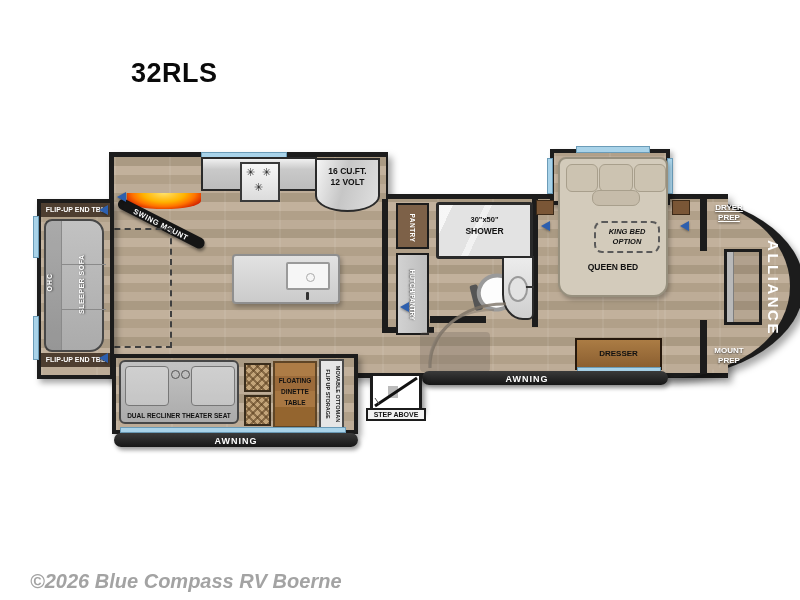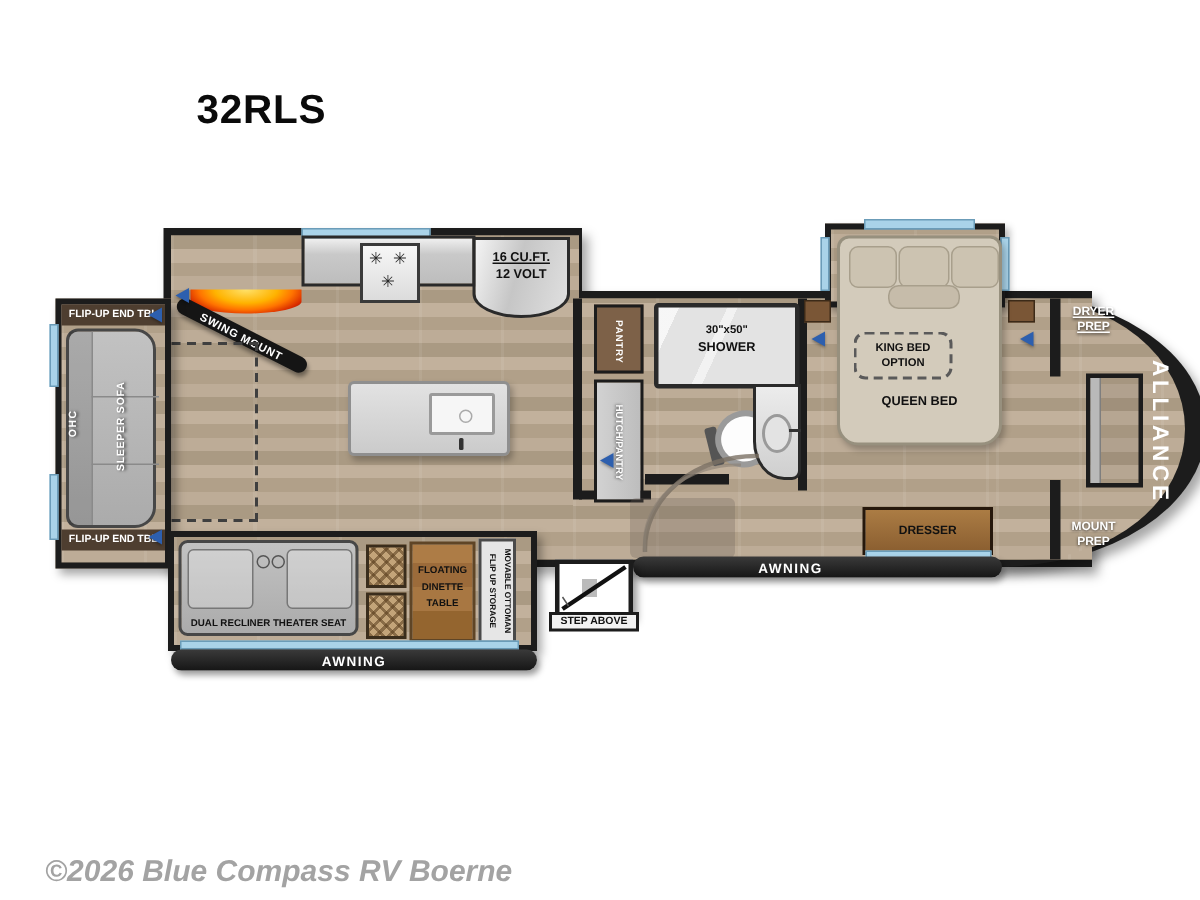--- a/index.html
+++ b/index.html
@@ -49,21 +49,21 @@
   <div class="window" style="left:177px;top:152px;width:86px;height:7px;"></div>
 
   <div class="abs bordered" style="left:177px;top:157px;width:116px;height:34px;background:linear-gradient(180deg,#f0f0f0,#c9c9c9 35%,#bdbdbd);border:2px solid #2a2a2a;"></div>
   <div class="abs bordered" style="left:216px;top:162px;width:40px;height:40px;background:linear-gradient(180deg,#f7f7f7,#dcdcdc);border:2px solid #3a3a3a;">
     <span style="position:absolute;left:4px;top:2px;font-size:11px;color:#2a2a2a;">✳</span>
     <span style="position:absolute;left:20px;top:2px;font-size:11px;color:#2a2a2a;">✳</span>
     <span style="position:absolute;left:12px;top:17px;font-size:11px;color:#2a2a2a;">✳</span>
   </div>
 
   <div class="abs bordered" style="left:291px;top:158px;width:65px;height:54px;background:linear-gradient(105deg,#f4f4f4,#c6c6c6 45%,#e0e0e0);border:2px solid #2a2a2a;border-radius:0 0 50% 50% / 0 0 16px 16px;">
-    <div class="lbl" style="left:0;top:6px;width:100%;font-size:8.5px;position:absolute;text-decoration:underline;">16 CU.FT.</div>
+    <div class="lbl" style="left:0;top:6px;width:100%;font-size:8.5px;position:absolute;">16 CU.FT.</div>
     <div class="lbl" style="left:0;top:17px;width:100%;font-size:8.5px;position:absolute;">12 VOLT</div>
   </div>
 
 
   <div class="abs" style="left:103px;top:193px;width:74px;height:16px;border-radius:0 0 100% 100%;background:radial-gradient(ellipse at 50% 0%, #ffe26b, #ffb300 40%, #ff7300 60%, #d92c00 78%, #6a0e00 100%);"></div>
 
   <div class="abs" style="left:97px;top:197px;width:96px;height:11px;background:#151515;border-radius:6px;transform:rotate(27deg);transform-origin:left top;box-shadow:2px 2px 3px rgba(0,0,0,0.4);">
     <div class="wlbl" style="left:0;top:1.5px;width:100%;font-size:7.5px;letter-spacing:0.5px;position:absolute;">SWING MOUNT</div>
   </div>
 
@@ -117,21 +117,21 @@
   <div class="window" style="left:643px;top:158px;width:6px;height:36px;"></div>
 
   <div class="abs" style="left:512px;top:200px;width:18px;height:15px;background:#7a5636;border:1px solid #3c2a18;box-sizing:border-box;"></div>
   <div class="abs" style="left:648px;top:200px;width:18px;height:15px;background:#7a5636;border:1px solid #3c2a18;box-sizing:border-box;"></div>
 
   <div class="abs bordered" style="left:534px;top:157px;width:110px;height:140px;background:#d3cbbb;border:2px solid #97907e;border-radius:8px 8px 14px 14px;box-shadow:2px 3px 4px rgba(0,0,0,0.25);">
     <div style="position:absolute;left:6px;top:5px;width:30px;height:26px;background:#ccc3b1;border:1px solid #a89f8c;border-radius:6px;"></div>
     <div style="position:absolute;left:39px;top:5px;width:32px;height:26px;background:#ccc3b1;border:1px solid #a89f8c;border-radius:6px;"></div>
     <div style="position:absolute;left:74px;top:5px;width:30px;height:26px;background:#ccc3b1;border:1px solid #a89f8c;border-radius:6px;"></div>
     <div style="position:absolute;left:32px;top:31px;width:46px;height:14px;background:#c6bcaa;border:1px solid #a89f8c;border-radius:7px;"></div>
-    <div class="bordered" style="position:absolute;left:9px;top:62px;width:66px;height:32px;border:2px dashed #5a5a5a;border-radius:8px;">
+    <div class="bordered" style="position:absolute;left:34px;top:62px;width:66px;height:32px;border:2px dashed #5a5a5a;border-radius:8px;font-style:italic;">
       <div class="lbl" style="left:0;top:4px;width:100%;font-size:7.5px;position:absolute;">KING BED</div>
       <div class="lbl" style="left:0;top:14px;width:100%;font-size:7.5px;position:absolute;">OPTION</div>
     </div>
     <div class="lbl" style="left:0;top:103px;width:100%;font-size:8.5px;position:absolute;">QUEEN BED</div>
   </div>
 
   <div class="abs bordered" style="left:551px;top:338px;width:87px;height:32px;background:linear-gradient(180deg,#ab7c44,#8a5e30);border:2px solid #26180c;padding-left:16px;">
     <div class="lbl" style="left:0;top:9px;width:100%;font-size:8px;position:absolute;">DRESSER</div>
   </div>
   <div class="window" style="left:553px;top:367px;width:84px;height:6px;"></div>

